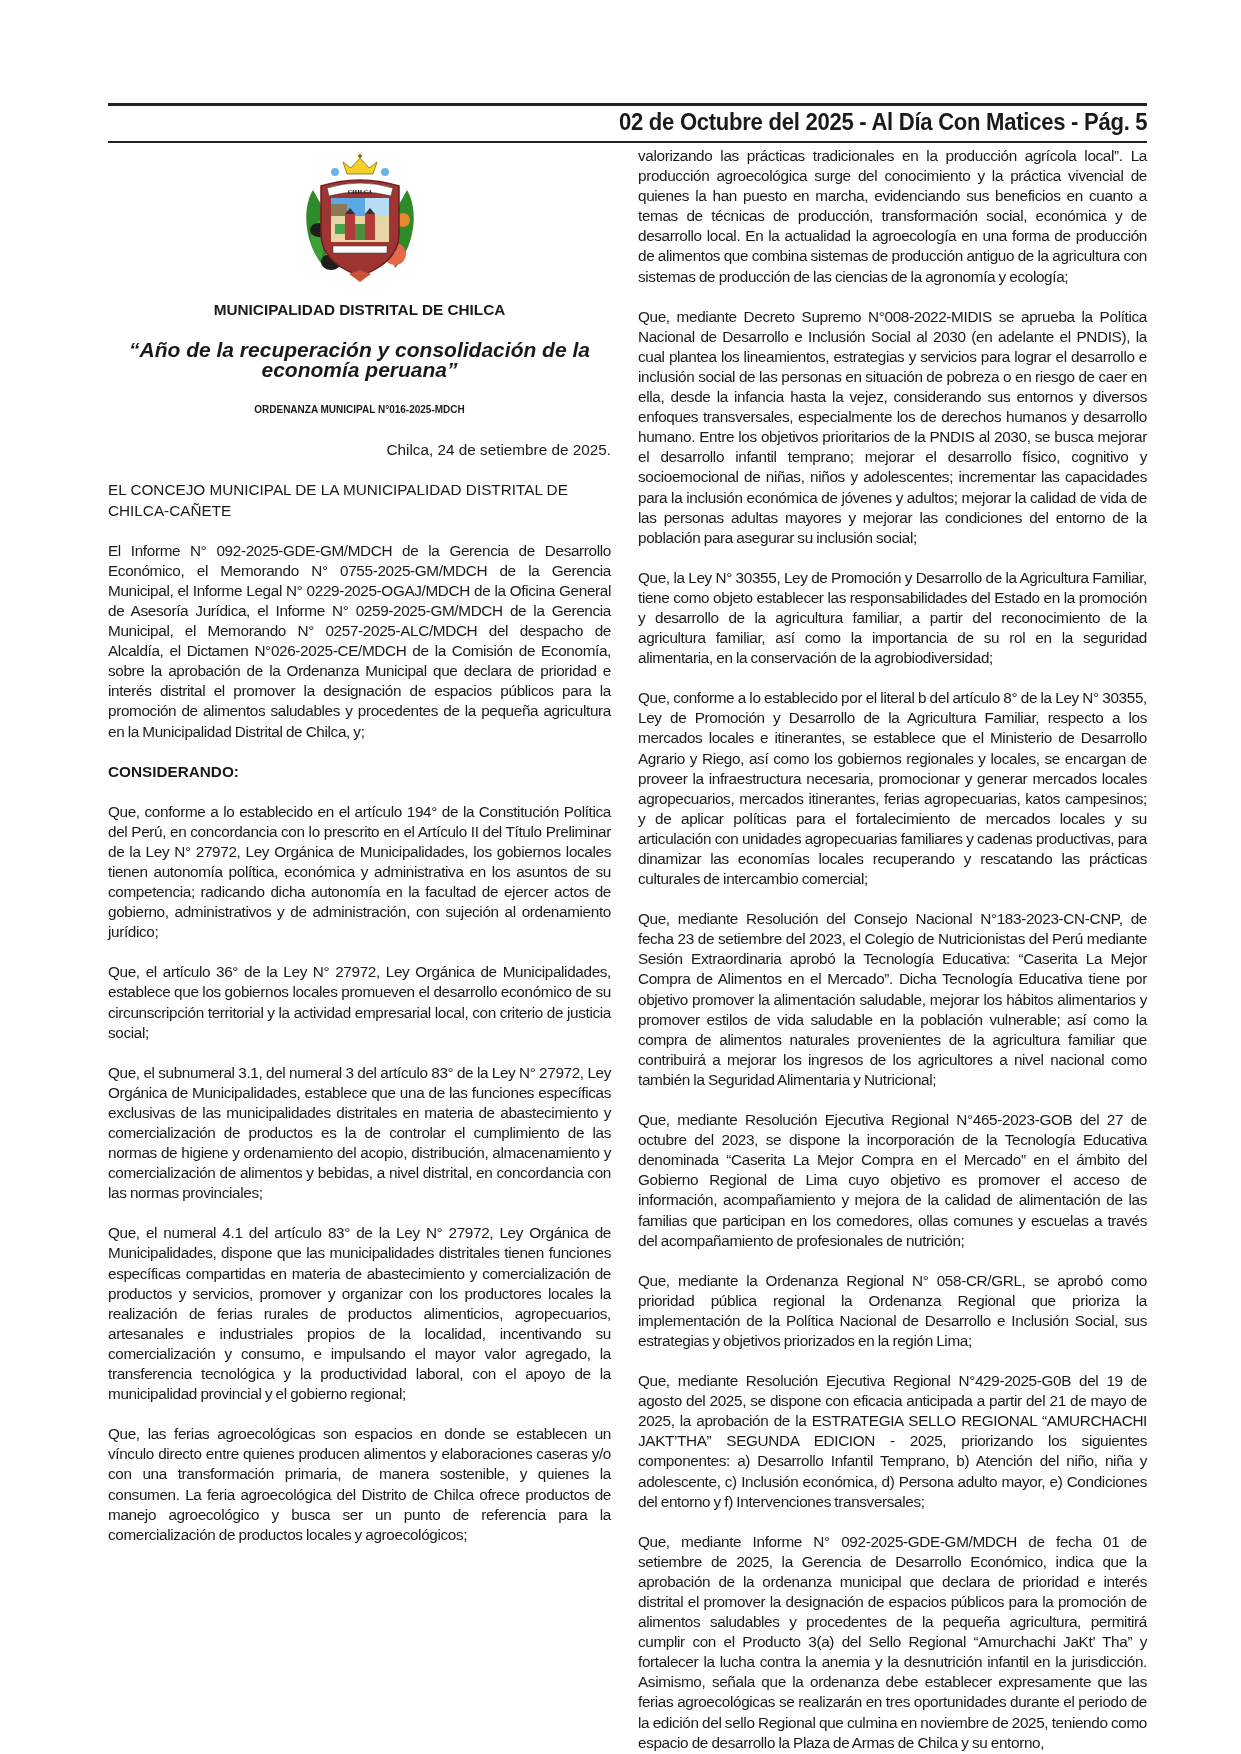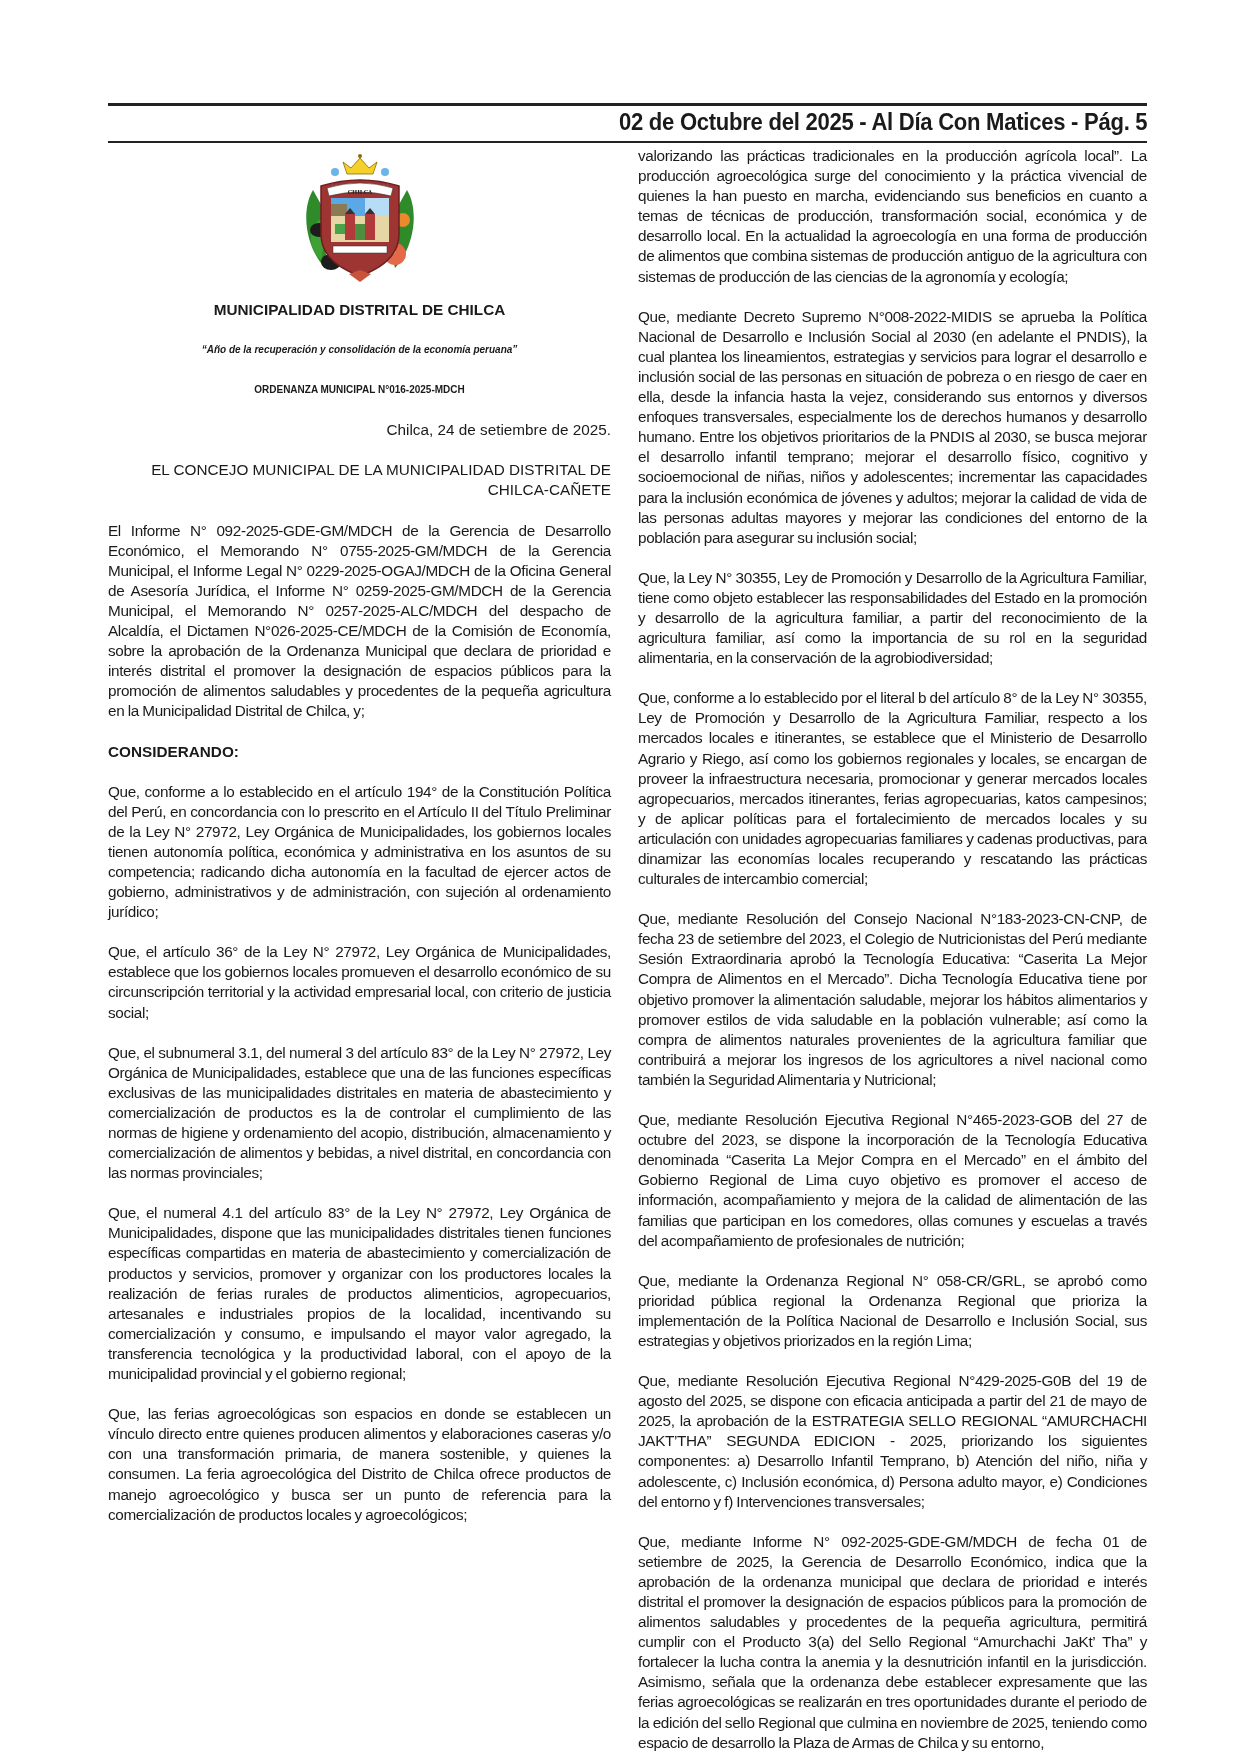--- a/index.html
+++ b/index.html
@@ -10,21 +10,21 @@
   .rule.bottom { top:141px; height:2px; }
   .header-text { position:absolute; right:94px; top:108px; font-size:24px; font-weight:bold;
                  letter-spacing:-0.3px; transform:scaleX(0.92); transform-origin:right center; }
   .col { position:absolute; top:150px; font-size:15.3px; line-height:20.1px; text-align:justify; }
   .col.left { left:108px; width:503px; }
   .col.right { left:638px; width:509px; top:146px; }
   .col p { margin:0 0 20px 0; }
   .logo-wrap { text-align:center; height:150px; margin-bottom:0; }
   .center-block { text-align:center; }
   .org-name { font-weight:bold; font-size:15.3px; margin:8px 0 0 0; }
-  .motto { font-style:italic; font-weight:bold; font-size:10px; margin:0 0 20px 0; }
+  .motto { font-style:italic; font-weight:bold; font-size:21px; margin:0 0 20px 0; }
   .ordinance { font-weight:bold; font-size:10px; margin:0 0 24px 0; }
   .date-line { text-align:right; margin:0 0 22px 0; }
   .section-title { font-weight:bold; margin:0; }
   .squeeze { letter-spacing:-0.35px; word-spacing:-0.5px; }
 </style>
 </head>
 <body>
 
 <div class="rule top"></div>
 <div class="header-text">02 de Octubre del 2025 - Al Día Con Matices - Pág. 5</div>
@@ -71,21 +71,21 @@
 
       <path d="M50 124 L61 132 L72 124 L61 120 Z" fill="#c9523a"></path>
     </svg>
   </div>
   <div class="center-block">
     <p class="org-name">MUNICIPALIDAD DISTRITAL DE CHILCA</p>
     <p class="motto">“Año de la recuperación y consolidación de la economía peruana”</p>
     <p class="ordinance">ORDENANZA MUNICIPAL N°016-2025-MDCH</p>
   </div>
   <p class="date-line">Chilca, 24 de setiembre de 2025.</p>
-  <p style="text-align:right;">EL CONCEJO MUNICIPAL DE LA MUNICIPALIDAD DISTRITAL DE CHILCA-CAÑETE</p>
+  <p style="text-align:left;">EL CONCEJO MUNICIPAL DE LA MUNICIPALIDAD DISTRITAL DE CHILCA-CAÑETE</p>
 
 
   <p class="squeeze">El Informe N° 092-2025-GDE-GM/MDCH de la Gerencia de Desarrollo Económico, el Memorando N° 0755-2025-GM/MDCH de la Gerencia Municipal, el Informe Legal N° 0229-2025-OGAJ/MDCH de la Oficina General de Asesoría Jurídica, el Informe N° 0259-2025-GM/MDCH de la Gerencia Municipal, el Memorando N° 0257-2025-ALC/MDCH del despacho de Alcaldía, el Dictamen N°026-2025-CE/MDCH de la Comisión de Economía, sobre la aprobación de la Ordenanza Municipal que declara de prioridad e interés distrital el promover la designación de espacios públicos para la promoción de alimentos saludables y procedentes de la pequeña agricultura en la Municipalidad Distrital de Chilca, y;</p>
 
   <p class="section-title">CONSIDERANDO:</p>
   <p class="squeeze">Que, conforme a lo establecido en el artículo 194° de la Constitución Política del Perú, en concordancia con lo prescrito en el Artículo II del Título Preliminar de la Ley N° 27972, Ley Orgánica de Municipalidades, los gobiernos locales tienen autonomía política, económica y administrativa en los asuntos de su competencia; radicando dicha autonomía en la facultad de ejercer actos de gobierno, administrativos y de administración, con sujeción al ordenamiento jurídico;</p>
   <p class="squeeze">Que, el artículo 36° de la Ley N° 27972, Ley Orgánica de Municipalidades, establece que los gobiernos locales promueven el desarrollo económico de su circunscripción territorial y la actividad empresarial local, con criterio de justicia social;</p>
   <p class="squeeze">Que, el subnumeral 3.1, del numeral 3 del artículo 83° de la Ley N° 27972, Ley Orgánica de Municipalidades, establece que una de las funciones específicas exclusivas de las municipalidades distritales en materia de abastecimiento y comercialización de productos es la de controlar el cumplimiento de las normas de higiene y ordenamiento del acopio, distribución, almacenamiento y comercialización de alimentos y bebidas, a nivel distrital, en concordancia con las normas provinciales;</p>
   <p class="squeeze">Que, el numeral 4.1 del artículo 83° de la Ley N° 27972, Ley Orgánica de Municipalidades, dispone que las municipalidades distritales tienen funciones específicas compartidas en materia de abastecimiento y comercialización de productos y servicios, promover y organizar con los productores locales la realización de ferias rurales de productos alimenticios, agropecuarios, artesanales e industriales propios de la localidad, incentivando su comercialización y consumo, e impulsando el mayor valor agregado, la transferencia tecnológica y la productividad laboral, con el apoyo de la municipalidad provincial y el gobierno regional;</p>
   <p class="squeeze">Que, las ferias agroecológicas son espacios en donde se establecen un vínculo directo entre quienes producen alimentos y elaboraciones caseras y/o con una transformación primaria, de manera sostenible, y quienes la consumen. La feria agroecológica del Distrito de Chilca ofrece productos de manejo agroecológico y busca ser un punto de referencia para la comercialización de productos locales y agroecológicos;</p>

